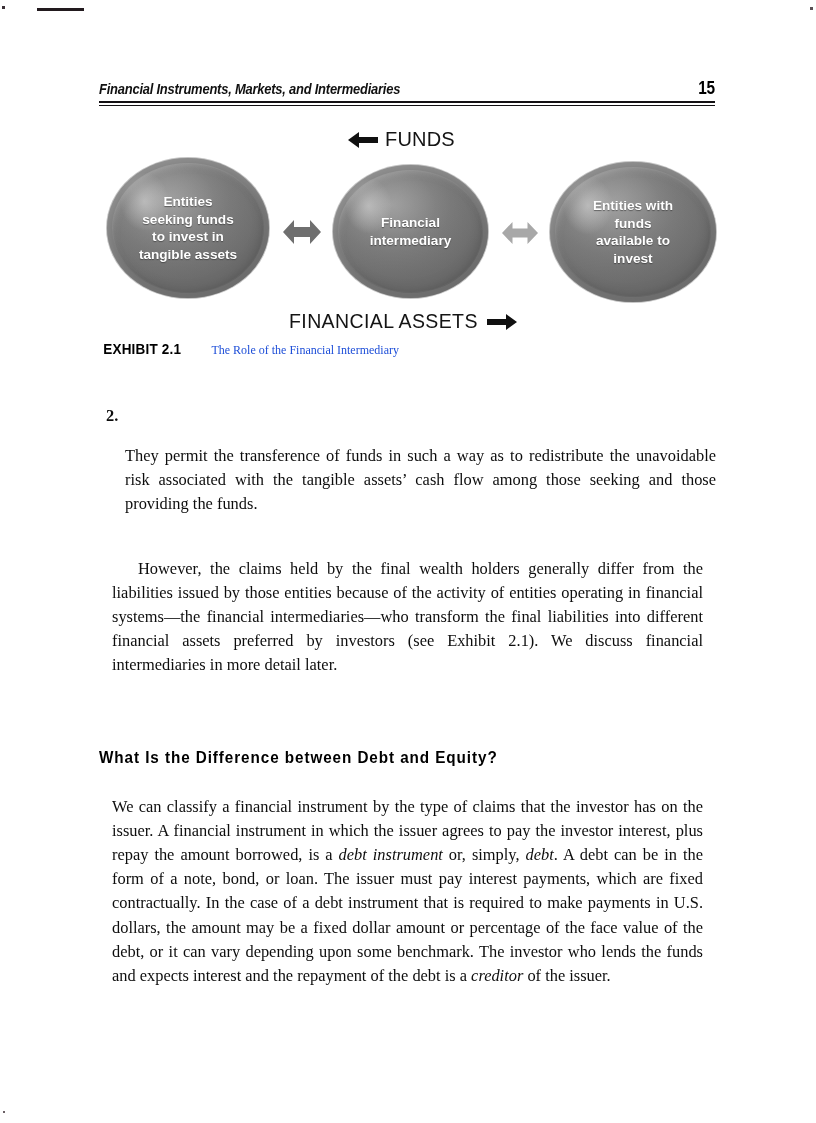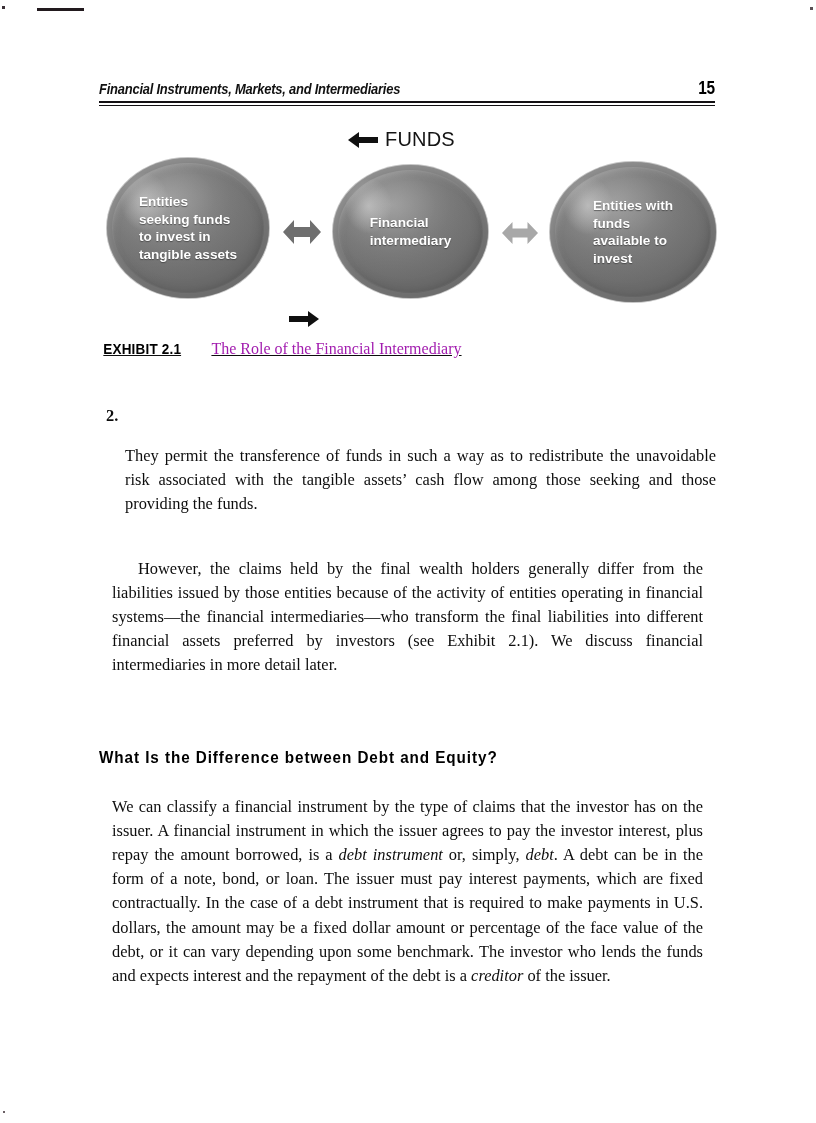--- a/index.html
+++ b/index.html
@@ -144,21 +144,21 @@
       radial-gradient(ellipse 62% 58% at 38% 30%,
         #8d8d8d 0%, #838383 38%, #7b7b7b 62%, #757575 100%);
     box-shadow:
       inset 0 0 0 5px rgba(120,120,120,0.55),
       inset 3px 5px 9px rgba(215,215,215,0.55),
       inset -4px -6px 12px rgba(55,55,55,0.45),
       0 0 0 1px rgba(90,90,90,0.35);
     display: flex;
     align-items: center;
     justify-content: center;
-    text-align: left;
+    text-align: center;
   }
   .disc::before {
     content: "";
     position: absolute;
     inset: 6px;
     border-radius: 50%;
     background: radial-gradient(ellipse 70% 66% at 36% 28%,
         rgba(190,190,190,0.40) 0%,
         rgba(140,140,140,0.10) 45%,
         rgba(70,70,70,0.20) 100%);
@@ -200,36 +200,35 @@
   #connector-left  { left: 183px; top: 93px; }
   #connector-right { left: 402px; top: 95px; }
 
   
   .caption {
     position: absolute;
     left: 99px;
     top: 340px;
     display: flex;
     align-items: baseline;
-    text-decoration: underline;
   }
   .caption-label {
     font-family: "Liberation Sans", sans-serif;
     font-weight: bold;
     font-size: 15px;
     letter-spacing: 0.2px;
     transform: scaleX(0.90);
     transform-origin: left baseline;
     color: #000;
     white-space: nowrap;
   }
   .caption-text {
     font-family: "Liberation Serif", serif;
-    font-size: 16px;
-    color: #a21caf;
+    font-size: 12px;
+    color: #1d4ed8;
     margin-left: 26px;
     white-space: nowrap;
   }
 
   
   .body {
     position: absolute;
     left: 99px;
     top: 404px;
     width: 617px;
@@ -334,20 +333,21 @@
   <div class="funds-label">
     <span class="arrow-left-glyph">
       <svg width="30" height="18" viewBox="0 0 30 18" aria-hidden="true">
         <path d="M0 9 L11 1 L11 6 L30 6 L30 12 L11 12 L11 17 Z" fill="#101010"></path>
       </svg>
     </span>
     <span>FUNDS</span>
   </div>
 
   <div class="fa-label">
+    <span>FINANCIAL ASSETS</span>
     <span class="arrow-right-glyph">
       <svg width="30" height="18" viewBox="0 0 30 18" aria-hidden="true">
         <path d="M30 9 L19 1 L19 6 L0 6 L0 12 L19 12 L19 17 Z" fill="#101010"></path>
       </svg>
     </span>
   </div>
 
   <div class="caption">
     <span class="caption-label">EXHIBIT 2.1</span>
     <span class="caption-text">The Role of the Financial Intermediary</span>

